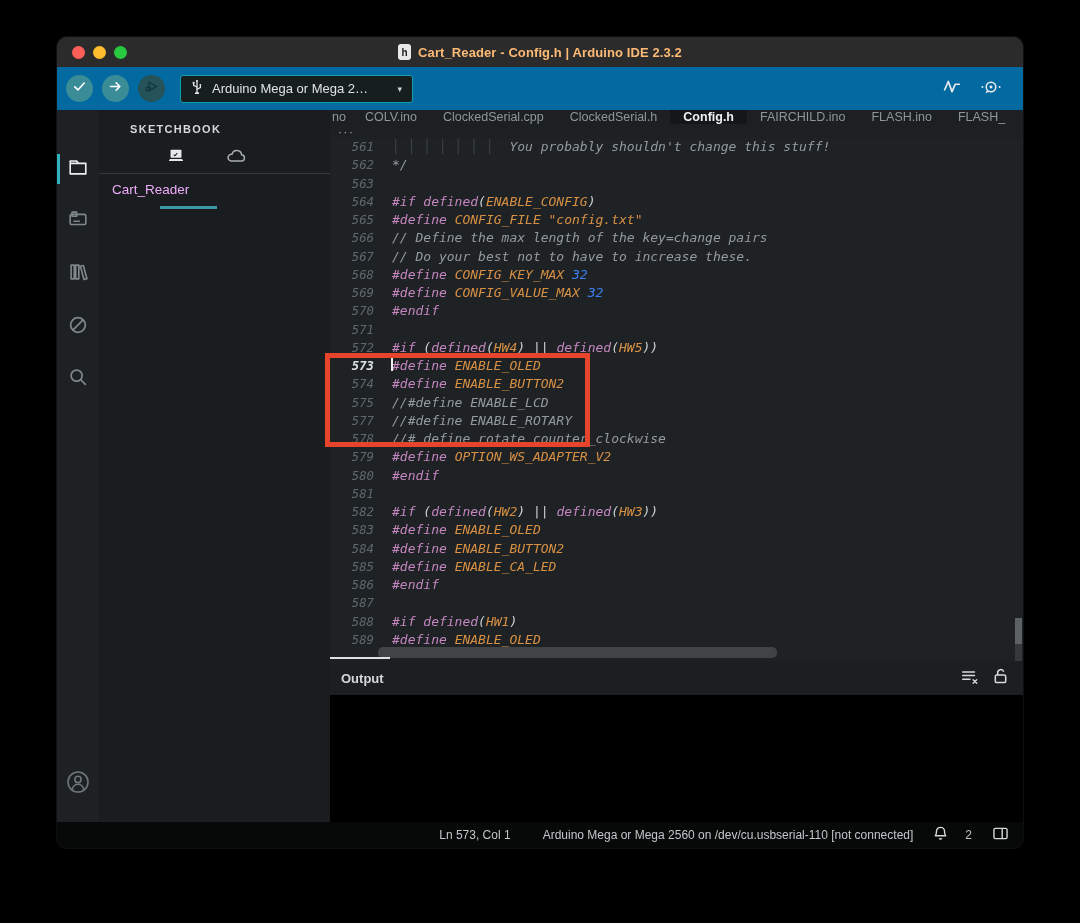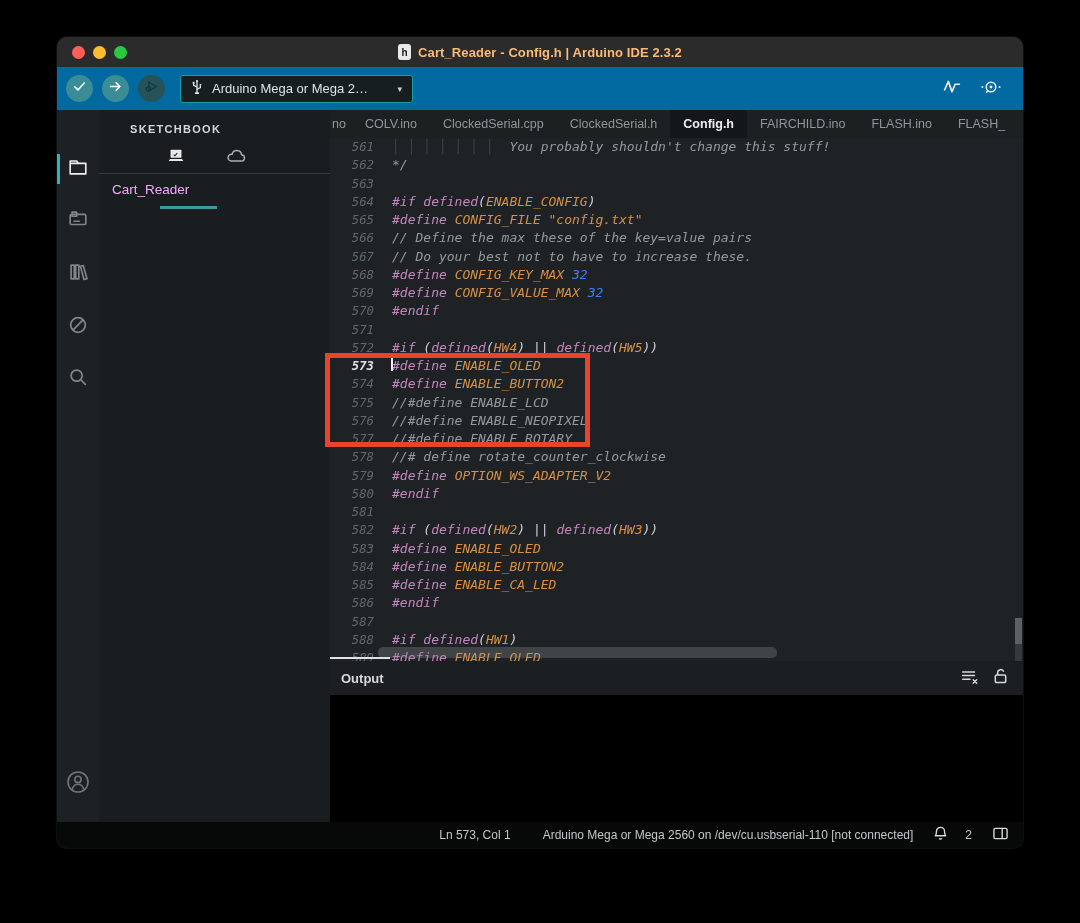--- a/index.html
+++ b/index.html
@@ -46,21 +46,21 @@
   .panel-tabs{position:absolute;left:0;top:36px;width:100%;height:26px;}
   .ptab{position:absolute;top:2px;width:24px;height:20px;display:flex;align-items:center;justify-content:center;}
   .ptab-underline{position:absolute;left:61px;top:60px;width:57px;height:3px;background:#3b99a3;}
   .panel-div{position:absolute;left:0;top:63px;width:100%;height:1px;background:#35393b;}
   .sketch-item{position:absolute;left:13px;top:72px;color:#f0abfc;font-size:13.5px;}
   .account{position:absolute;left:0;bottom:18px;width:42px;height:40px;display:flex;
     align-items:center;justify-content:center;}
 
   
   .tabbar{position:absolute;left:273px;right:0;top:73px;height:28px;background:#1c2021;
-    display:flex;align-items:stretch;overflow:hidden;}
+    display:flex;align-items:stretch;overflow:hidden;flex-direction:column;}
   .tabs{display:flex;align-items:stretch;}
   .tab{display:flex;align-items:center;padding:0 13px;color:#8f979c;font-size:12.5px;white-space:nowrap;}
   .tab.fragment{padding:0 6px 0 2px;}
   .tab.active{background:#14171a;color:#edeff0;font-weight:600;}
   .tab-overflow{display:flex;align-items:center;color:#9ba1a5;font-size:13px;letter-spacing:1px;padding:0 8px;}
 
   
   .editor{position:absolute;left:273px;right:0;top:101px;height:523px;background:#1e2224;
     overflow:hidden;font-family:"DejaVu Sans Mono",monospace;font-style:italic;}
   .cl{display:flex;height:18.25px;line-height:18.25px;font-size:13px;white-space:pre;}
@@ -265,31 +265,30 @@
       <div class="tab-overflow">···</div>
     </div>
 
     <div class="editor">
       <div id="code">
           <div class="cl"><span class="ln">561</span><span class="ct"><span class="tk-gd">│ │ │ │ │ │ │  </span><span class="tk-cm">You probably shouldn't change this stuff!</span></span></div>
           <div class="cl"><span class="ln">562</span><span class="ct"><span class="tk-cm">*/</span></span></div>
           <div class="cl"><span class="ln">563</span><span class="ct"></span></div>
           <div class="cl"><span class="ln">564</span><span class="ct"><span class="tk-pp">#if defined</span><span class="tk-pl">(</span><span class="tk-id">ENABLE_CONFIG</span><span class="tk-pl">)</span></span></div>
           <div class="cl"><span class="ln">565</span><span class="ct"><span class="tk-pp">#define </span><span class="tk-id">CONFIG_FILE </span><span class="tk-str">"config.txt"</span></span></div>
-          <div class="cl"><span class="ln">566</span><span class="ct"><span class="tk-cm">// Define the max these of the key=value pairs</span></span></div>
+          <div class="cl"><span class="ln">566</span><span class="ct"><span class="tk-cm">// Define the max length of the key=change pairs</span></span></div>
           <div class="cl"><span class="ln">567</span><span class="ct"><span class="tk-cm">// Do your best not to have to increase these.</span></span></div>
           <div class="cl"><span class="ln">568</span><span class="ct"><span class="tk-pp">#define </span><span class="tk-id">CONFIG_KEY_MAX </span><span class="tk-num">32</span></span></div>
           <div class="cl"><span class="ln">569</span><span class="ct"><span class="tk-pp">#define </span><span class="tk-id">CONFIG_VALUE_MAX </span><span class="tk-num">32</span></span></div>
           <div class="cl"><span class="ln">570</span><span class="ct"><span class="tk-pp">#endif</span></span></div>
           <div class="cl"><span class="ln">571</span><span class="ct"></span></div>
           <div class="cl"><span class="ln">572</span><span class="ct"><span class="tk-pp">#if </span><span class="tk-pl">(</span><span class="tk-pp">defined</span><span class="tk-pl">(</span><span class="tk-id">HW4</span><span class="tk-pl">) || </span><span class="tk-pp">defined</span><span class="tk-pl">(</span><span class="tk-id">HW5</span><span class="tk-pl">))</span></span></div>
           <div class="cl cur"><span class="ln">573</span><span class="ct"><span class="tk-pp">#define </span><span class="tk-id">ENABLE_OLED</span></span></div>
           <div class="cl"><span class="ln">574</span><span class="ct"><span class="tk-pp">#define </span><span class="tk-id">ENABLE_BUTTON2</span></span></div>
           <div class="cl"><span class="ln">575</span><span class="ct"><span class="tk-cm">//#define ENABLE_LCD</span></span></div>
-          <div class="cl"><span class="ln">576</span><span class="ct"><span class="tk-cm">//#define ENABLE_NEOPIXEL</span></span></div>
           <div class="cl"><span class="ln">577</span><span class="ct"><span class="tk-cm">//#define ENABLE_ROTARY</span></span></div>
           <div class="cl"><span class="ln">578</span><span class="ct"><span class="tk-cm">//# define rotate_counter_clockwise</span></span></div>
           <div class="cl"><span class="ln">579</span><span class="ct"><span class="tk-pp">#define </span><span class="tk-id">OPTION_WS_ADAPTER_V2</span></span></div>
           <div class="cl"><span class="ln">580</span><span class="ct"><span class="tk-pp">#endif</span></span></div>
           <div class="cl"><span class="ln">581</span><span class="ct"></span></div>
           <div class="cl"><span class="ln">582</span><span class="ct"><span class="tk-pp">#if </span><span class="tk-pl">(</span><span class="tk-pp">defined</span><span class="tk-pl">(</span><span class="tk-id">HW2</span><span class="tk-pl">) || </span><span class="tk-pp">defined</span><span class="tk-pl">(</span><span class="tk-id">HW3</span><span class="tk-pl">))</span></span></div>
           <div class="cl"><span class="ln">583</span><span class="ct"><span class="tk-pp">#define </span><span class="tk-id">ENABLE_OLED</span></span></div>
           <div class="cl"><span class="ln">584</span><span class="ct"><span class="tk-pp">#define </span><span class="tk-id">ENABLE_BUTTON2</span></span></div>
           <div class="cl"><span class="ln">585</span><span class="ct"><span class="tk-pp">#define </span><span class="tk-id">ENABLE_CA_LED</span></span></div>
           <div class="cl"><span class="ln">586</span><span class="ct"><span class="tk-pp">#endif</span></span></div>

